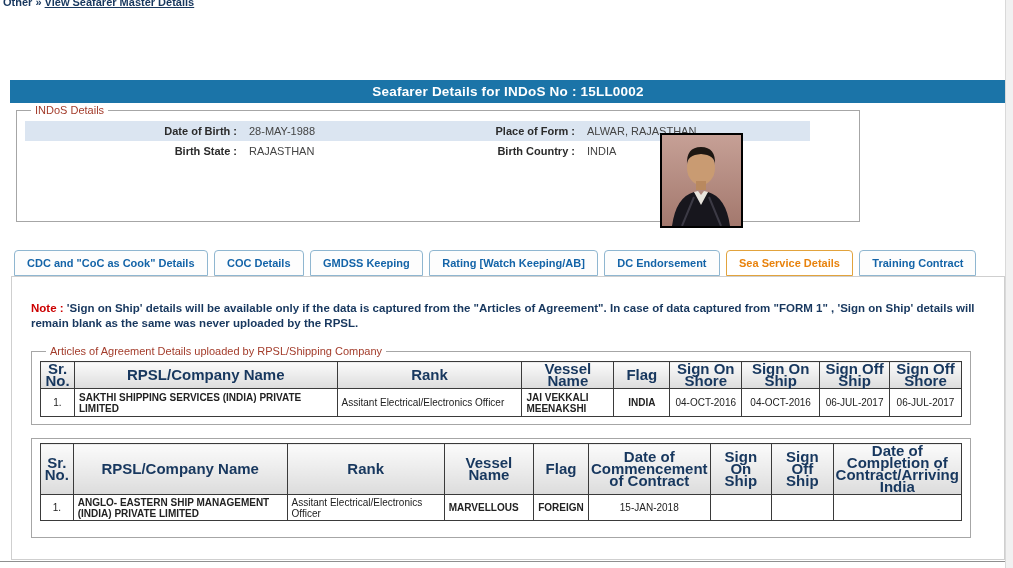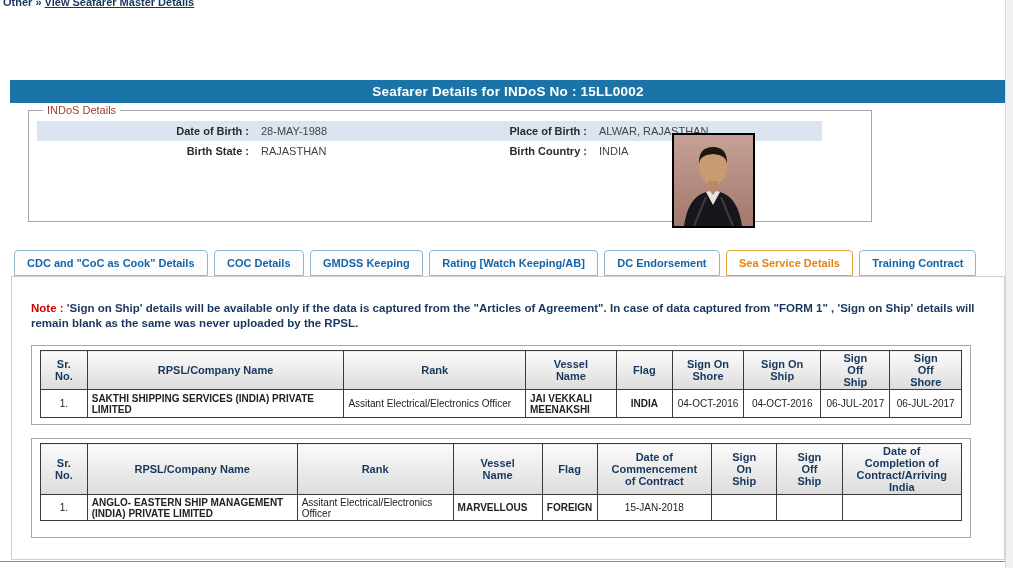--- a/index.html
+++ b/index.html
@@ -6,21 +6,21 @@
   html,body { width:1013px; height:568px; background:#ffffff; font-family:"Liberation Sans", sans-serif; position:relative; overflow:hidden; }
 
   .breadcrumb { position:absolute; left:3px; top:-4px; font-size:11px; font-weight:bold; color:#17375E; white-space:nowrap; }
   .breadcrumb .crumb-link { text-decoration:underline; cursor:pointer; }
 
   .titlebar { position:absolute; left:10px; top:80px; width:996px; height:23px; background:#1B74A8; color:#fff; text-align:center; font-size:13.5px; font-weight:bold; line-height:23px; letter-spacing:.2px; }
 
   fieldset { border:1px solid #a6a6a6; background:#fff; }
   legend { font-size:11px; color:#A33C2B; padding:0 4px; margin-left:6px; font-weight:normal; }
 
-  .indos-fs { position:absolute; left:28px; top:104px; width:844px; height:118px; padding:0 8px; }
+  .indos-fs { position:absolute; left:16px; top:104px; width:844px; height:118px; padding:0 8px; }
   .indos-table { border-collapse:collapse; margin-top:5px; width:785px; table-layout:fixed; }
   .indos-table td { height:20px; font-size:11px; padding:0 6px; overflow:hidden; white-space:nowrap; }
   .indos-table tr.alt { background:#DBE5F1; }
   .lbl { text-align:right; font-weight:bold; color:#2b2b2b; }
   .val { text-align:left; color:#444; }
 
   .photo-frame { position:absolute; right:116px; top:17px; width:83px; height:95px; border:2px solid #000; background:#b9938a; }
   .photo-frame svg { display:block; width:100%; height:100%; }
 
   .tabs { position:absolute; left:14px; top:250px; height:27px; white-space:nowrap; }
@@ -30,21 +30,21 @@
   .panel { position:absolute; left:11px; top:276px; width:994px; height:284px; border:1px solid #cfcfcf; background:#fff; }
 
   .note { position:absolute; left:19px; top:24px; width:952px; font-size:11.5px; font-weight:bold; color:#17375E; line-height:15px; }
   .note-label { color:#CC0000; }
 
   .section-fs { position:absolute; padding:2px 8px; }
   .articles-fs { left:19px; top:68px; width:940px; height:80px; }
   .form1-fs { left:19px; top:161px; width:940px; height:100px; }
 
   table.grid { border-collapse:collapse; margin-top:2px; table-layout:fixed; }
-  table.grid th { border:1px solid #3a3a3a; background:linear-gradient(#fbfbfb,#dcdcdc); color:#17375E; font-size:11px; font-weight:bold; padding:1px 14px; vertical-align:middle; line-height:12px; }
+  table.grid th { border:1px solid #3a3a3a; background:linear-gradient(#fbfbfb,#dcdcdc); color:#17375E; font-size:15px; font-weight:bold; padding:1px 2px; vertical-align:middle; line-height:12px; }
   table.grid td { border:1px solid #3a3a3a; font-size:10px; color:#222; padding:1px 4px; vertical-align:middle; line-height:11px; }
   .articles-grid th { height:26px; }
   .articles-grid td { height:28px; }
   .form1-grid th { height:48px; }
   .form1-grid td { height:26px; }
   .c { text-align:center; }
   .b { font-weight:bold; }
 
   .bottom-line { position:absolute; left:0; top:561px; width:1013px; height:0; border-top:1px solid #8f8f8f; }
   .scroll-strip { position:absolute; right:0; top:0; width:8px; height:568px; background:#f1f1f1; border-left:1px solid #d9d9d9; }
@@ -66,21 +66,21 @@
     <colgroup>
         <col style="width:218px">
         <col style="width:218px">
         <col style="width:120px">
         <col style="width:229px">
       </colgroup>
     <tbody>
     <tr class="alt">
       <td class="lbl">Date of Birth :</td>
       <td class="val">28-MAY-1988</td>
-      <td class="lbl">Place of Birth :</td>
+      <td class="lbl">Place of Form :</td>
       <td class="val">ALWAR, RAJASTHAN</td>
     </tr>
     <tr>
       <td class="lbl">Birth State :</td>
       <td class="val">RAJASTHAN</td>
       <td class="lbl">Birth Country :</td>
       <td class="val">INDIA</td>
     </tr>
   </tbody>
     </table>
@@ -114,20 +114,21 @@
 </div>
 
 <div class="panel">
 
   <div class="note">
     <span class="note-label">Note :</span>
     <span>'Sign on Ship' details will be available only if the data is captured from the "Articles of Agreement". In case of data captured from "FORM 1" , 'Sign on Ship' details will remain blank as the same was never uploaded by the RPSL.</span>
   </div>
 
   <fieldset class="section-fs articles-fs">
+    <legend>Articles of Agreement Details uploaded by RPSL/Shipping Company</legend>
     <table class="grid articles-grid">
       <colgroup>
         <col style="width:34px">
           <col style="width:263px">
           <col style="width:185px">
           <col style="width:92px">
         <col style="width:56px">
           <col style="width:72px">
           <col style="width:78px">
           <col style="width:70px">

